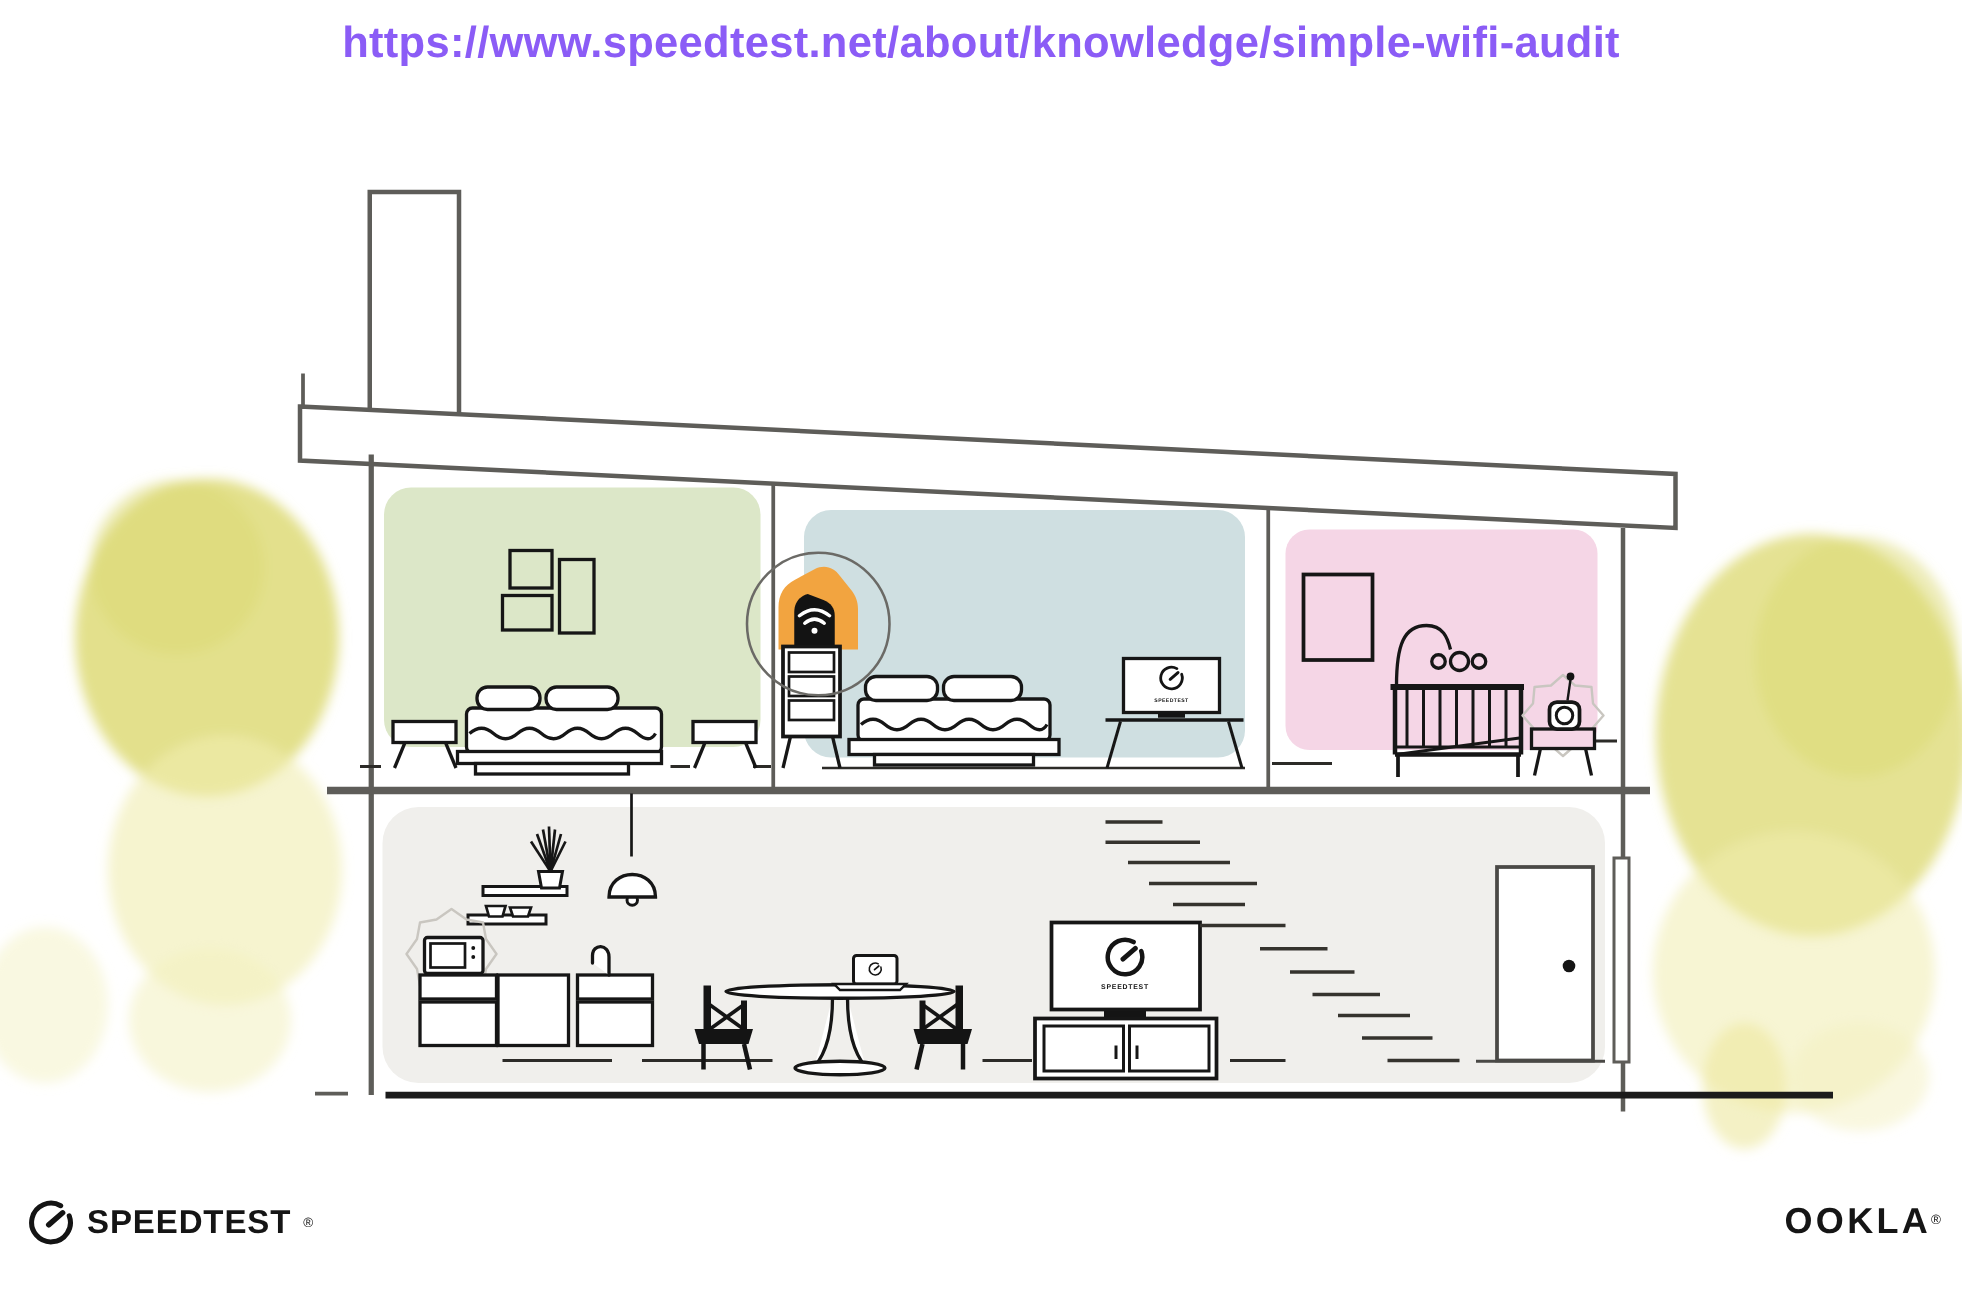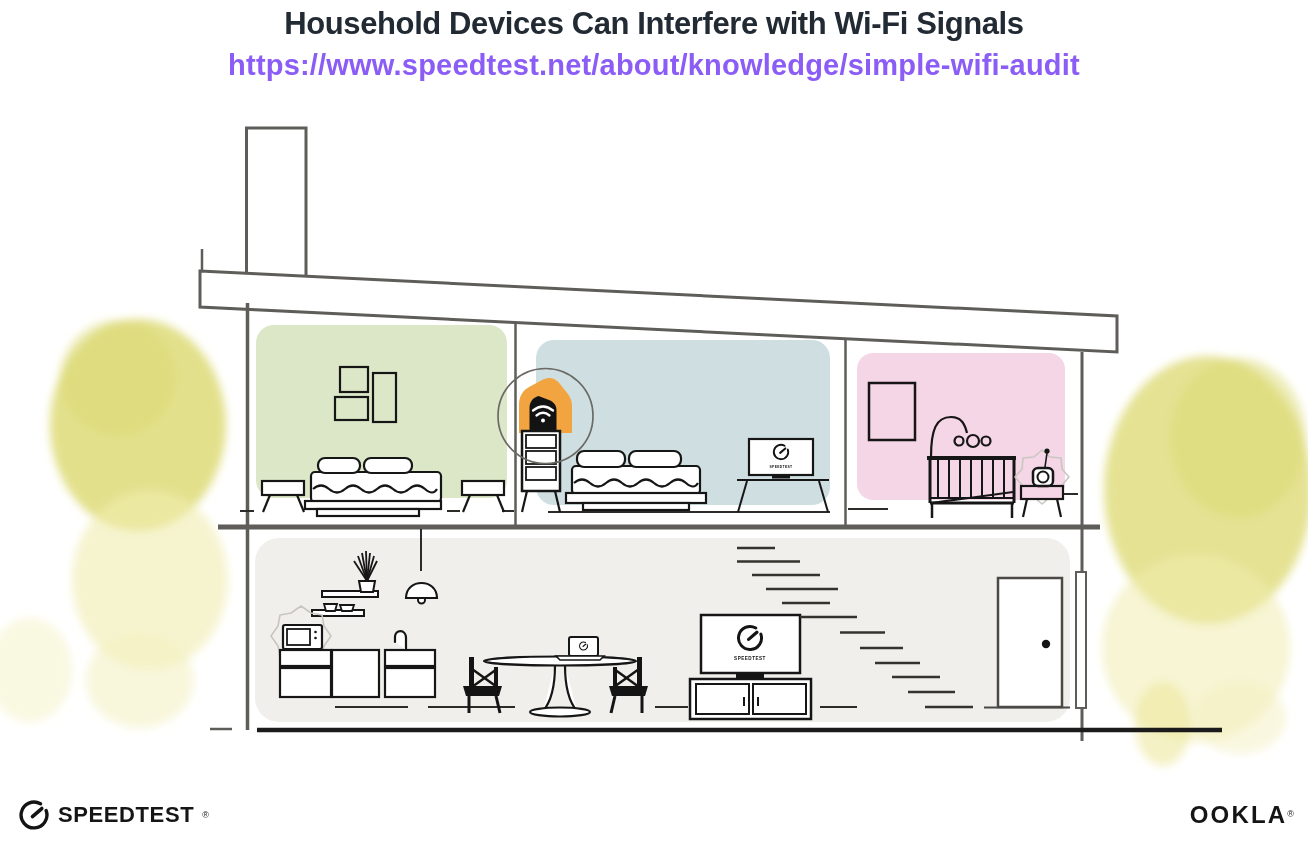--- a/index.html
+++ b/index.html
@@ -13,21 +13,20 @@
   .st-logo{position:absolute;left:18px;top:799px;display:flex;align-items:center;gap:8px;color:#151515;z-index:6}
   .st-logo .label{font-size:22px;font-weight:bold;letter-spacing:0.6px;line-height:32px}
   .st-logo sup,.ookla sup{font-size:9px;vertical-align:super}
   .ookla{position:absolute;right:14px;top:801px;color:#151515;z-index:6}
   .ookla .label{font-size:24px;font-weight:bold;letter-spacing:2.2px}
 </style>
 </head>
 <body>
 
 <div class="header">
-  <h1>Household Devices Can Interfere with Wi-Fi Signals</h1>
   <div class="url">https://www.speedtest.net/about/knowledge/simple-wifi-audit</div>
 </div>
 
 <svg class="scene" width="1308" height="861" viewBox="0 0 1308 861">
   <defs>
     <filter id="soft" x="-50%" y="-50%" width="200%" height="200%">
         <feGaussianBlur stdDeviation="4"></feGaussianBlur>
       </filter>
     <g id="gauge-icon" fill="none" stroke="#141414">
       <path d="M 5 -8.66 A 10 10 0 1 0 9.4 -3.42" stroke-width="2.6" stroke-linecap="round"></path>

